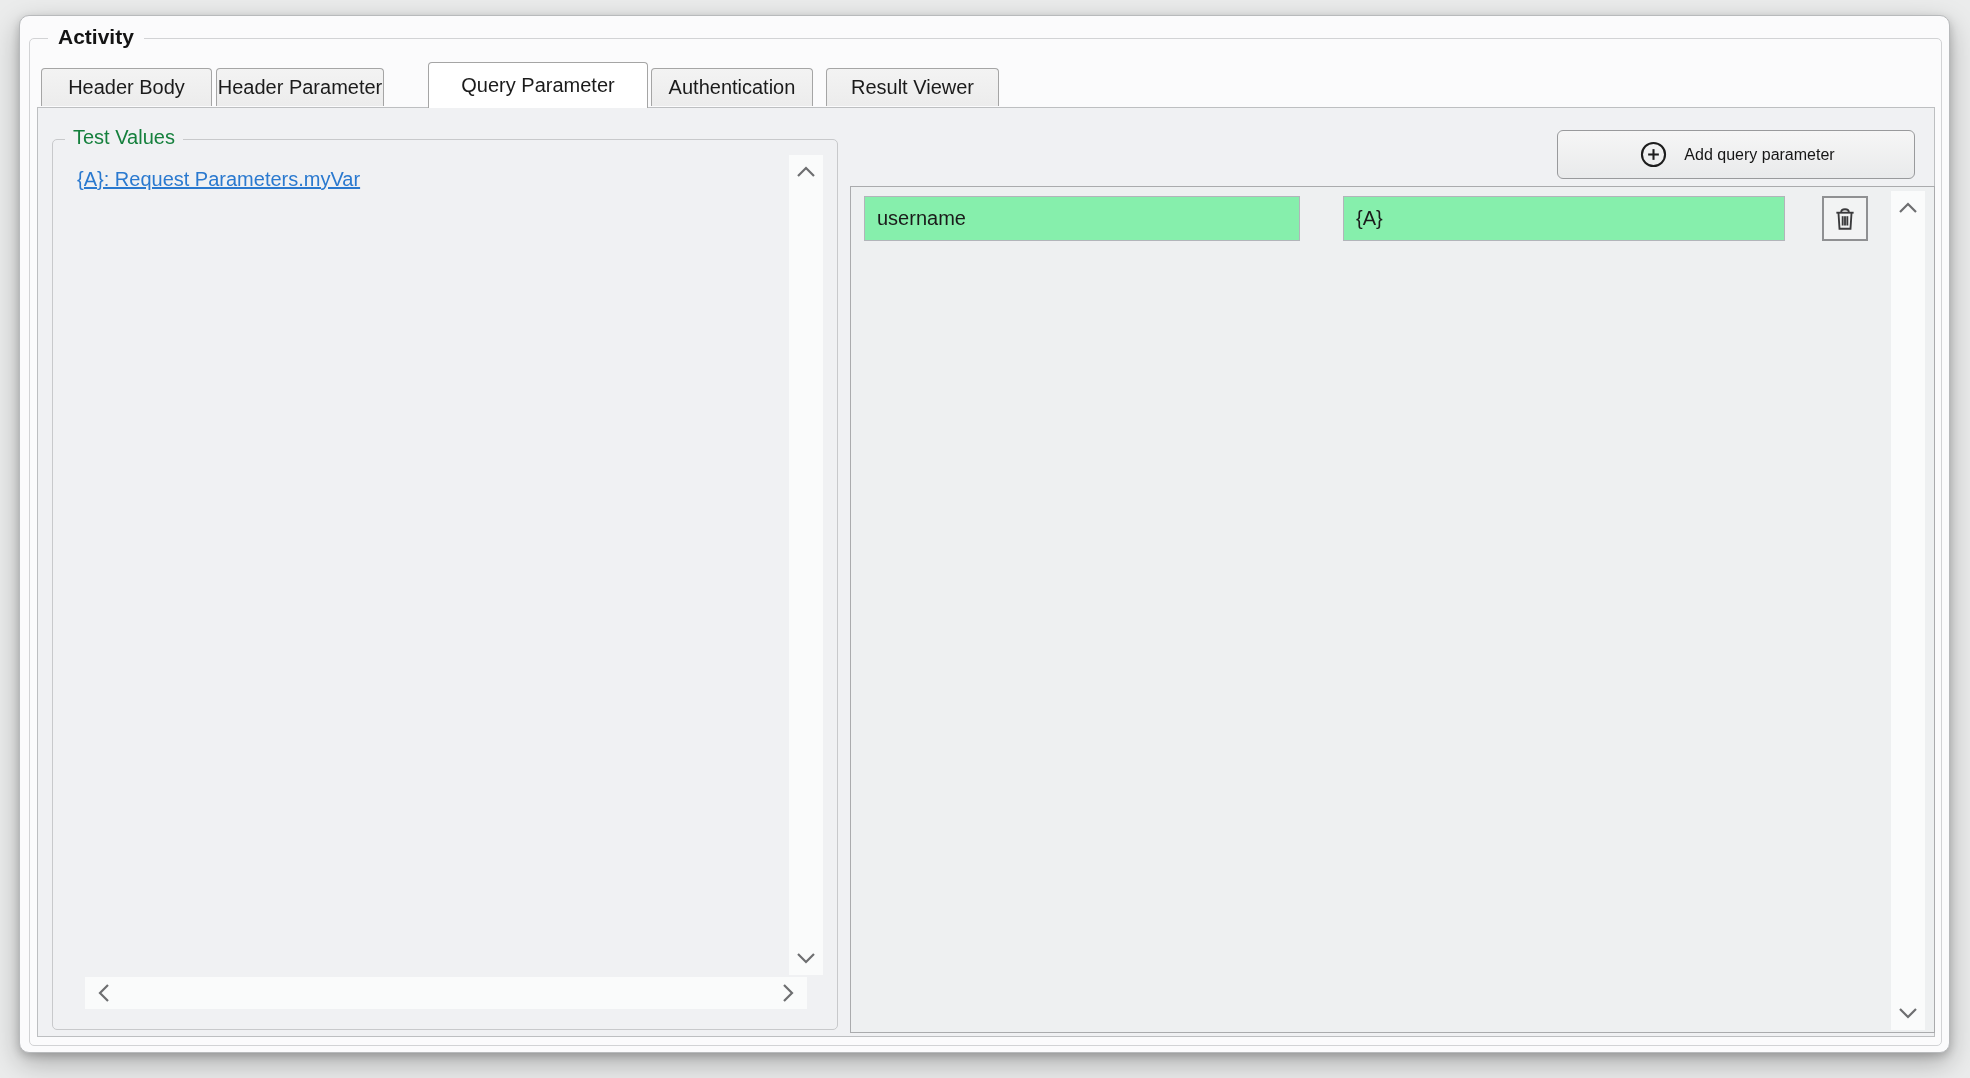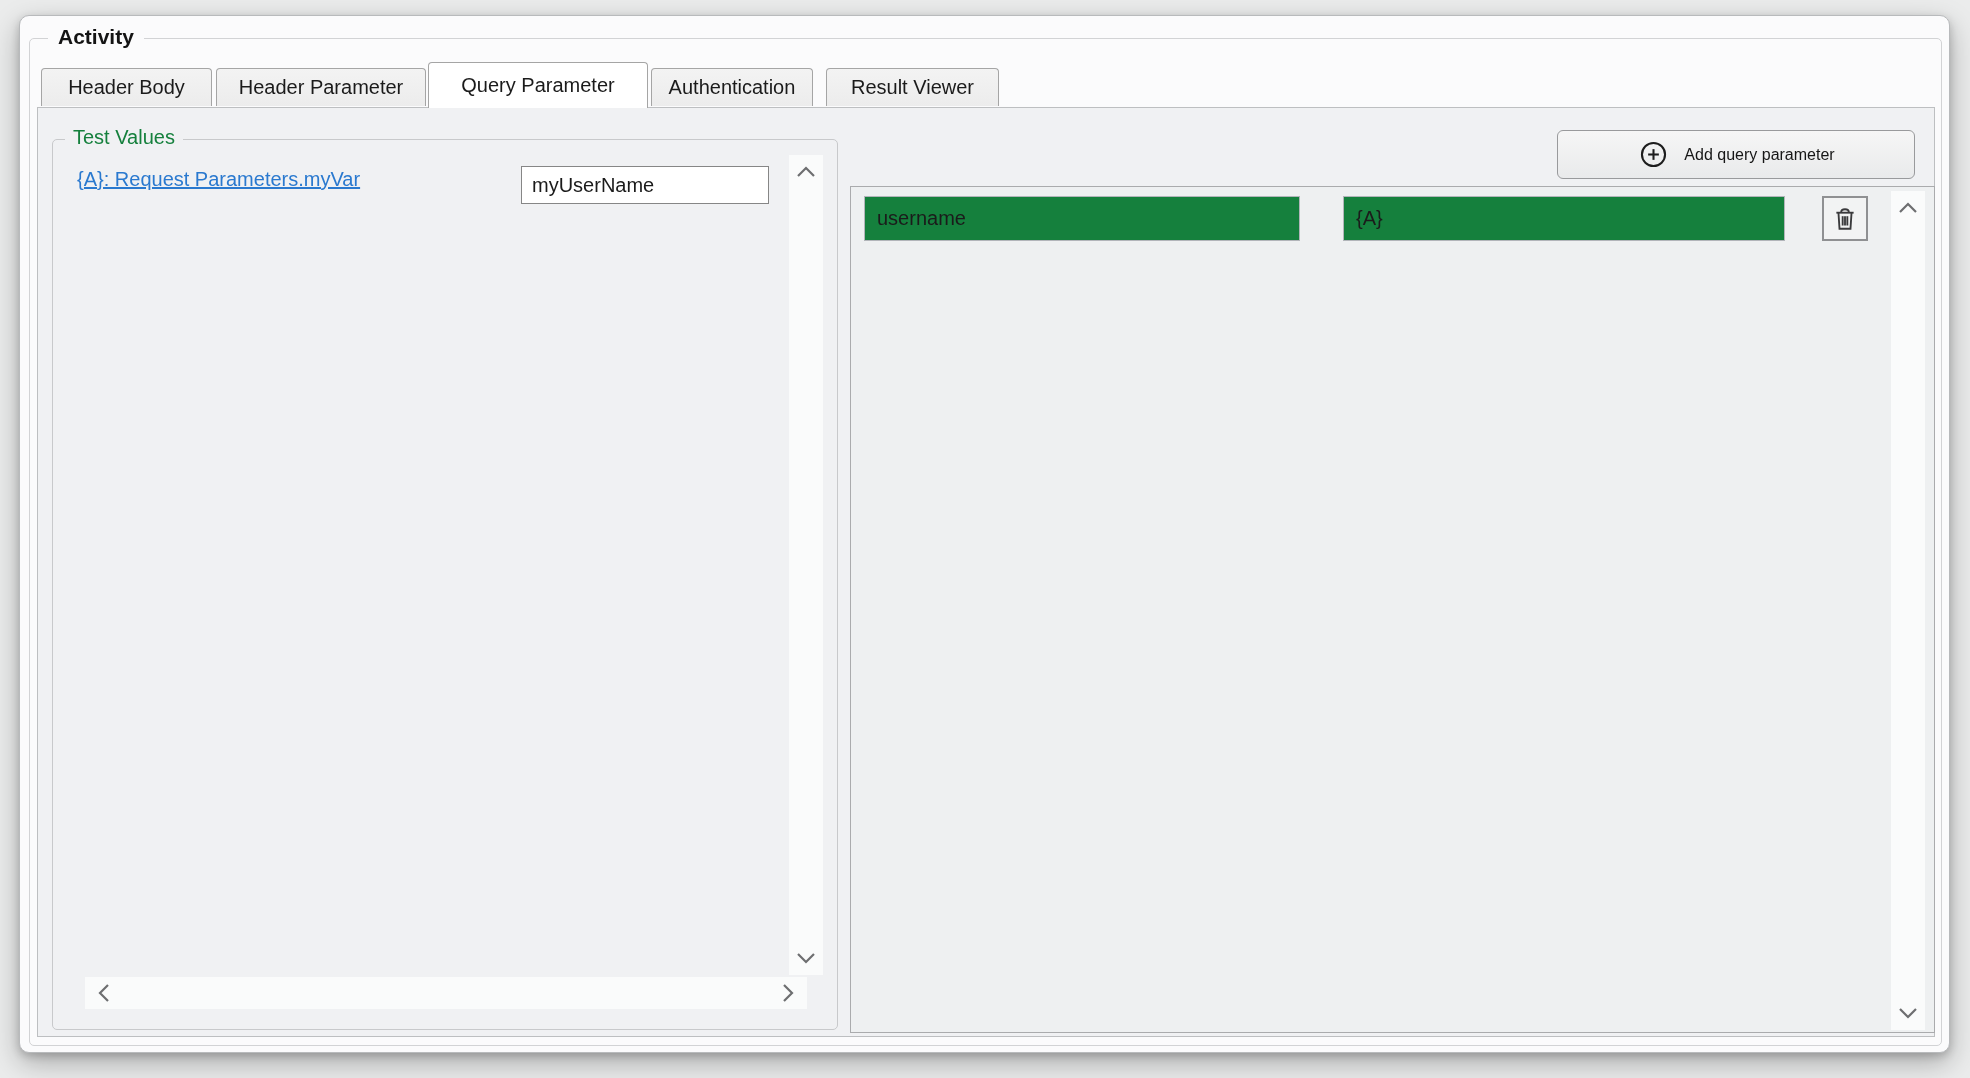--- a/index.html
+++ b/index.html
@@ -37,21 +37,21 @@
     background:linear-gradient(#f3f3f3,#ececec);
     border:1px solid #a5a5a5; border-bottom:none;
     border-radius:4px 4px 0 0;
     font-size:20px; color:#1b1b1b; cursor:default; z-index:3;
     white-space:nowrap;
   }
   .tab.selected {
     top:46px; height:46px; background:#ffffff; z-index:6; font-size:20px;
   }
   .tab-rb { left:21px;  width:171px; }
-  .tab-hp { left:196px; width:210px; }
+  .tab-hp { left:196px; width:168px; }
   .tab-qp { left:408px; width:220px; }
   .tab-au { left:631px; width:162px; }
   .tab-rv { left:806px; width:173px; }
 
   
   .content {
     position:absolute; left:17px; top:91px; width:1898px; height:930px;
     background:#f0f1f3; border:1px solid #bdbfc1; z-index:4;
   }
 
@@ -104,21 +104,21 @@
     font-size:16px; color:#161616; cursor:pointer;
   }
 
   
   .qp-panel {
     position:absolute; left:812px; top:78px; width:1085px; height:847px;
     background:#eef0f1; border:1px solid #aaabad;
   }
   .qp-input {
     position:absolute; top:9px; height:45px;
-    border:1px solid #b2b5ba; background:#15803d;
+    border:1px solid #b2b5ba; background:#86efac;
     font-family:"Liberation Sans", sans-serif; font-size:20px; color:#1b1b1b;
     padding:0 12px; outline:none;
   }
   .qp-name  { left:13px;  width:436px; }
   .qp-value { left:492px; width:442px; }
   .qp-delete {
     position:absolute; left:971px; top:9px; width:46px; height:45px;
     background:#f2f3f3; border:2px solid #8f9092;
     display:flex; align-items:center; justify-content:center; cursor:pointer;
   }
@@ -152,21 +152,20 @@
       <span>Result Viewer</span>
     </div>
 
     <div class="content">
 
       <div class="test-group">
         <span class="test-label">Test Values</span>
 
         <a class="tv-link">{A}: Request Parameters.myVar</a>
 
-        <input class="tv-input" type="text" value="myUserName" style="">
 
         <div class="sb-v tv-vscroll">
           <button class="sb-btn">
             <svg width="20" height="12" viewBox="0 0 20 12">
               <polyline points="2,10 10,2 18,10" fill="none" stroke="#6d6e70" stroke-width="2.2"></polyline>
             </svg>
           </button>
           <button class="sb-btn">
             <svg width="20" height="12" viewBox="0 0 20 12">
               <polyline points="2,2 10,10 18,2" fill="none" stroke="#6d6e70" stroke-width="2.2"></polyline>

